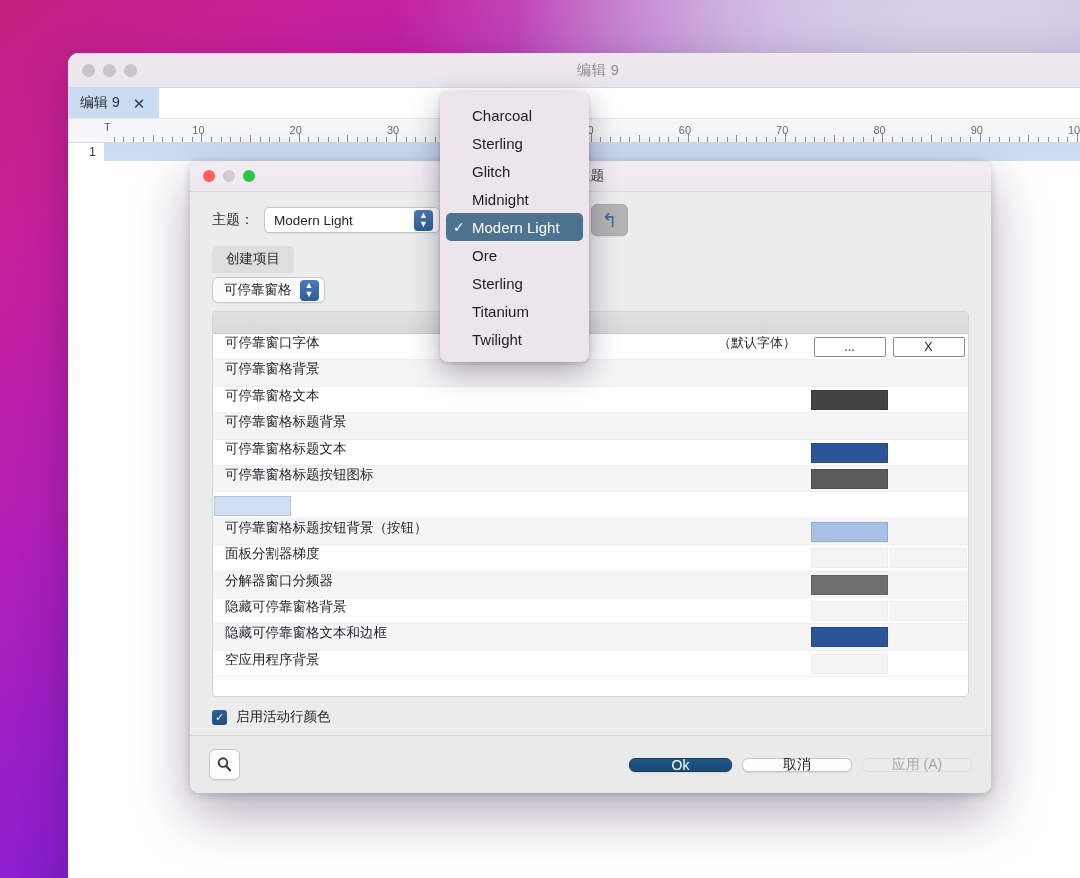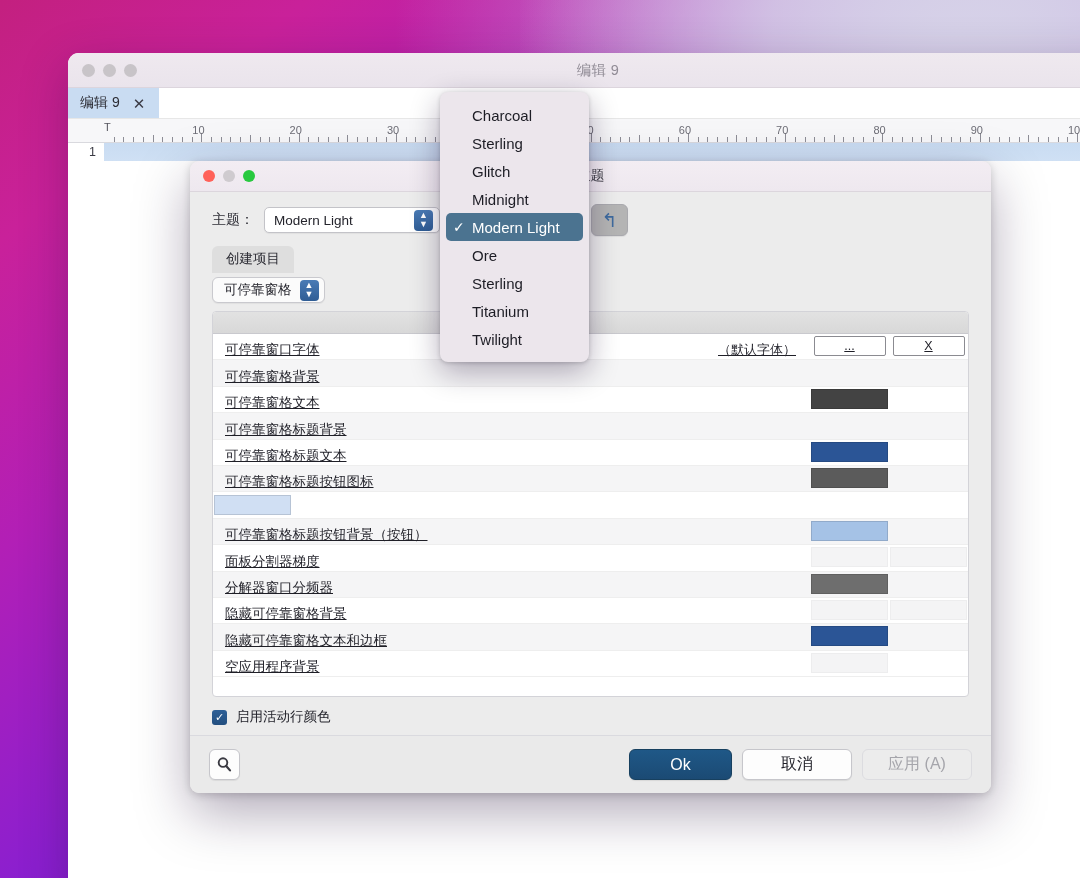--- a/index.html
+++ b/index.html
@@ -179,23 +179,23 @@
     background: #fff; border: 1px solid #d3d3d8; border-radius: 4px;
     overflow: hidden; display: flex; flex-direction: column;
   }
   .tbl-header {
     height: 22px; flex: 0 0 22px;
     background: linear-gradient(180deg,#e2e2e2 0%, #d8d8d8 100%);
     border-bottom: 1px solid #c9c9ce;
   }
   .rows { flex: 1; }
   .row {
-    height: 26.4px; display: flex; align-items: flex-end;
+    height: 26.4px; display: flex; align-items: flex-start;
     border-bottom: 1px solid #eeeeee;
-    font-size: 13.5px; color: #1f1f27; text-decoration: underline;
+    font-size: 13.5px; color: #1f1f27;
   }
   .row.odd { background: #ffffff; }
   .row.even { background: #f5f5f6; }
   .row .name { flex: 1; padding-left: 12px; white-space: nowrap; }
   .row .font-default { font-size: 13px; color: #2a2a32; padding-right: 14px; }
   .cell-a, .cell-b {
     width: 79px; height: 26.4px;
     display: flex; align-items: center; justify-content: center;
   }
   .swatch {
@@ -225,21 +225,21 @@
     display: flex; align-items: center; padding: 0 19px;
   }
   .search-btn {
     width: 31px; height: 31px; background: #fdfdfd;
     border: 1px solid #c6c6cb; border-radius: 6px;
     display: flex; align-items: center; justify-content: center;
     box-shadow: 0 1px 1px rgba(0,0,0,.07);
   }
   .footer-spacer { flex: 1; }
   .fbtn {
-    height: 31px; border-radius: 6px; font-size: 16px;
+    height: 14px; border-radius: 6px; font-size: 14px;
     display: flex; align-items: center; justify-content: center;
     margin-left: 10px;
     box-shadow: 0 1px 1px rgba(0,0,0,.08);
   }
   .fbtn.ok { width: 103px; background: linear-gradient(180deg,#1f5887 0%,#1b4a74 100%); color:#fff; border:1px solid #17405f; }
   .fbtn.cancel { width: 110px; background:#fdfdfd; color:#1f1f27; border:1px solid #c6c6cb; }
   .fbtn.apply { width: 110px; background:#ececec; color:#a5a5ab; border:1px solid #dcdce0; box-shadow:none; }
 
   
   .dropdown {

